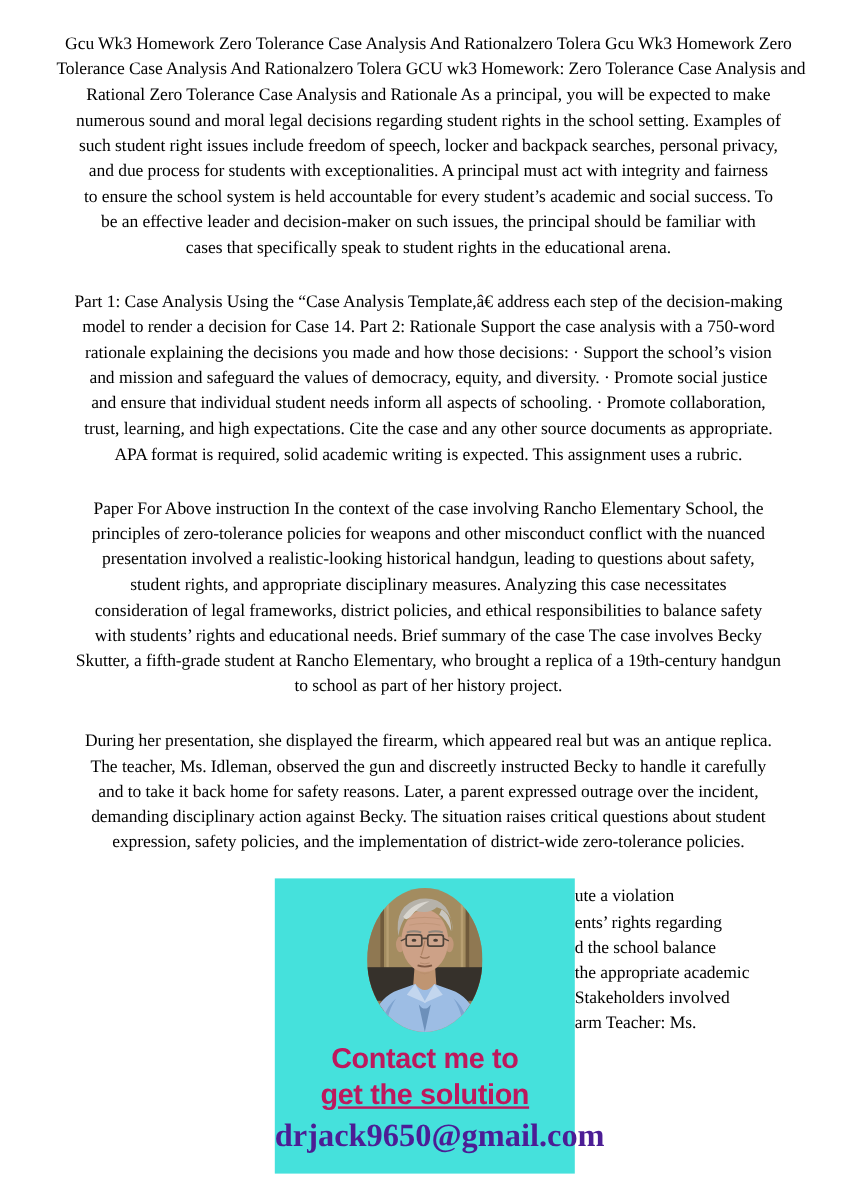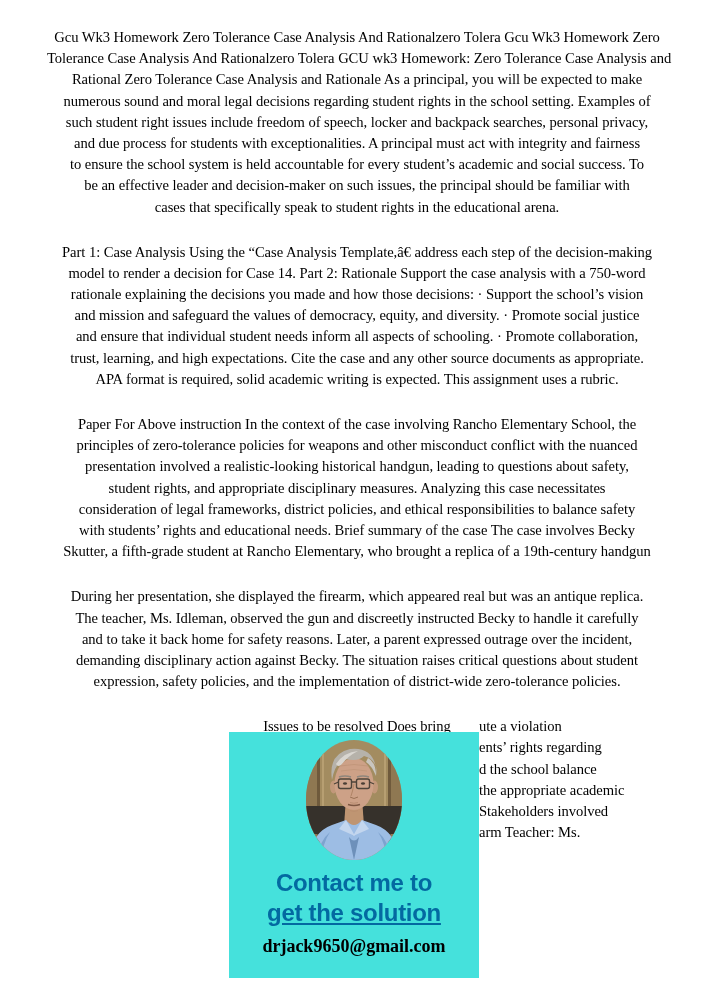--- a/index.html
+++ b/index.html
@@ -49,33 +49,33 @@
     width: 96px; height: 120px;
   }
   .contact-line {
     position: absolute;
     left: 0; width: 250px;
     font-family: "Liberation Sans", "DejaVu Sans", sans-serif;
     font-weight: 700;
     font-size: 24px;
     line-height: 30px;
     letter-spacing: -0.3px;
-    color: #0369a1;
+    color: #be185d;
   }
   .contact-line.l1 { top: 136px; }
   .contact-line.l2 { top: 166px; text-decoration: underline; }
   .contact-email {
     position: absolute;
     left: 0; top: 199px;
     width: 250px;
     font-family: "Liberation Serif", "DejaVu Serif", serif;
     font-weight: 700;
-    font-size: 18px;
+    font-size: 27px;
     line-height: 30px;
-    color: #000000;
+    color: #4c1d95;
   }
 </style>
 </head>
 <body>
 
 <div class="page">
 
   <div class="doc">
     <div class="para">
         <div class="line">Gcu Wk3 Homework Zero Tolerance Case Analysis And Rationalzero Tolera Gcu Wk3 Homework Zero</div>
@@ -98,20 +98,21 @@
         <div class="line">APA format is required, solid academic writing is expected. This assignment uses a rubric.</div>
       </div>
     <div class="para">
         <div class="line">Paper For Above instruction In the context of the case involving Rancho Elementary School, the</div>
         <div class="line">principles of zero-tolerance policies for weapons and other misconduct conflict with the nuanced</div>
         <div class="line">presentation involved a realistic-looking historical handgun, leading to questions about safety,</div>
         <div class="line">student rights, and appropriate disciplinary measures. Analyzing this case necessitates</div>
         <div class="line">consideration of legal frameworks, district policies, and ethical responsibilities to balance safety</div>
         <div class="line">with students’ rights and educational needs. Brief summary of the case The case involves Becky</div>
         <div class="line">Skutter, a fifth-grade student at Rancho Elementary, who brought a replica of a 19th-century handgun</div>
+        <div class="line">to school as part of her history project.</div>
       </div>
     <div class="para">
         <div class="line">During her presentation, she displayed the firearm, which appeared real but was an antique replica.</div>
         <div class="line">The teacher, Ms. Idleman, observed the gun and discreetly instructed Becky to handle it carefully</div>
         <div class="line">and to take it back home for safety reasons. Later, a parent expressed outrage over the incident,</div>
         <div class="line">demanding disciplinary action against Becky. The situation raises critical questions about student</div>
         <div class="line">expression, safety policies, and the implementation of district-wide zero-tolerance policies.</div>
       </div>
     <div class="para occluded">
         <div class="line"><span class="frag-left">Issues to be resolved Does bring</span><span class="frag-right">ute a violation</span></div>

